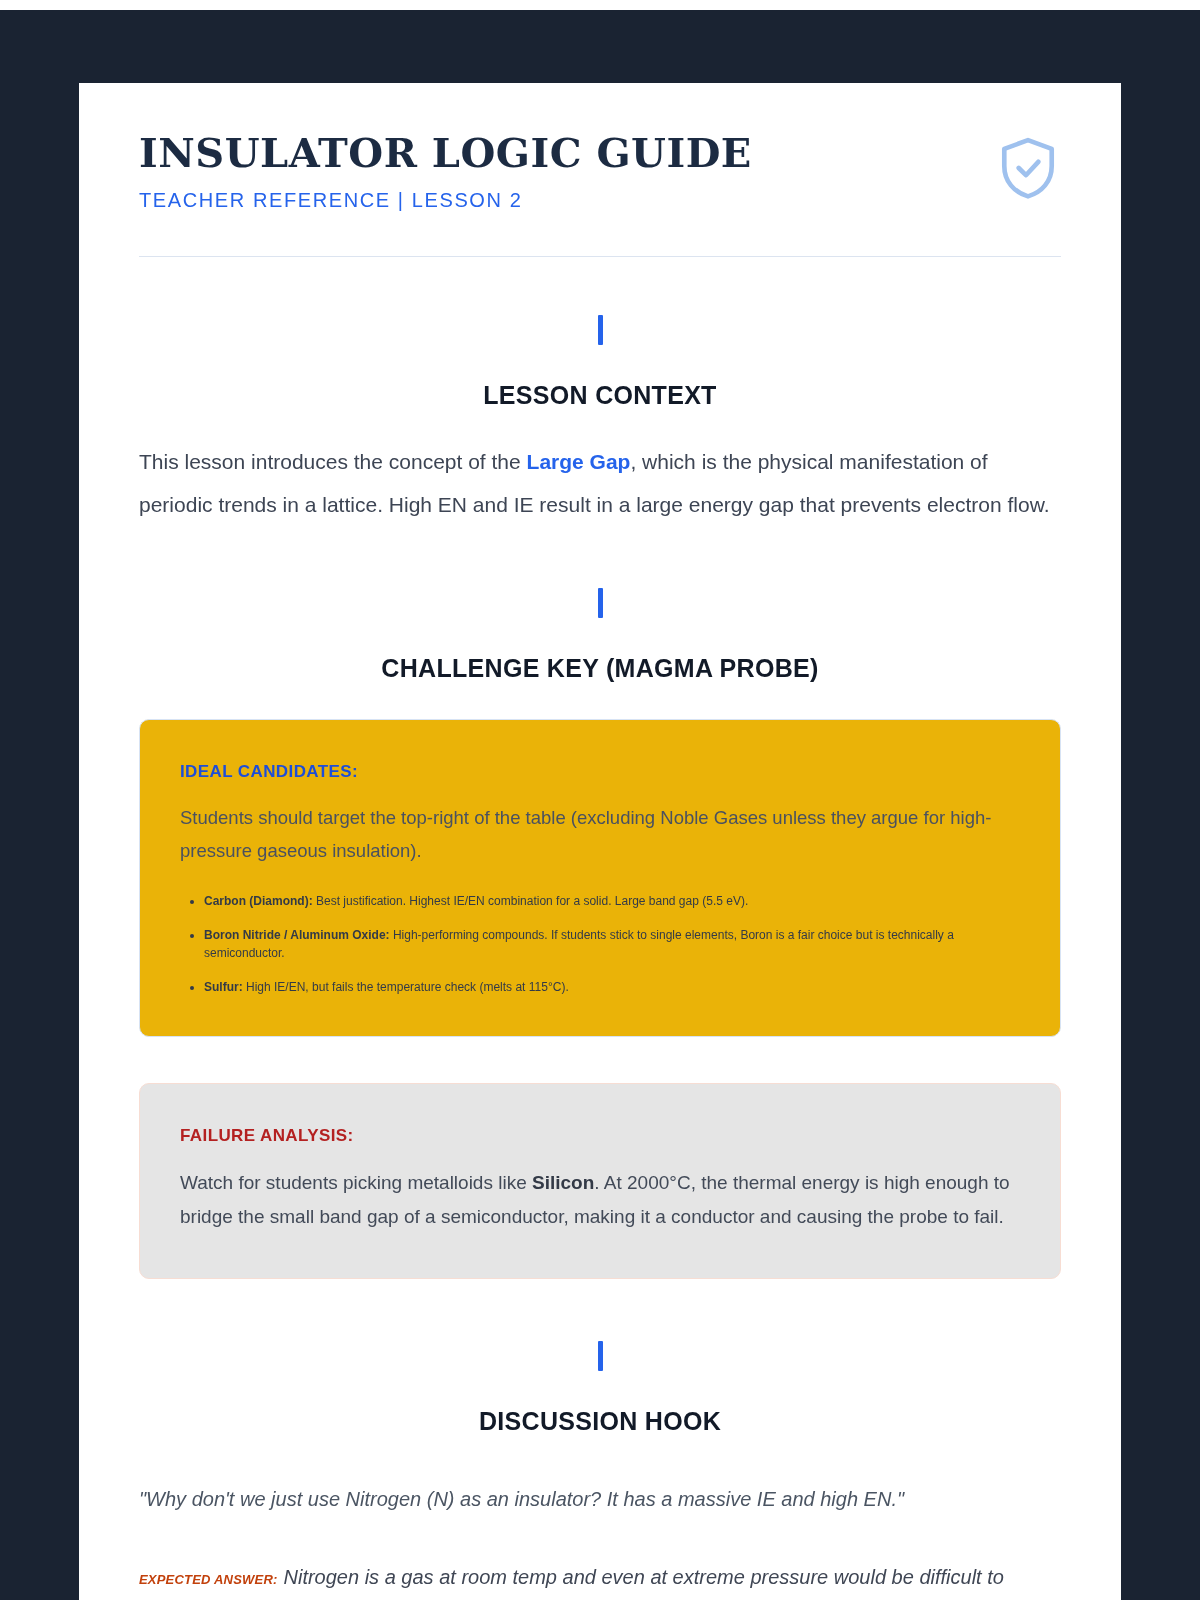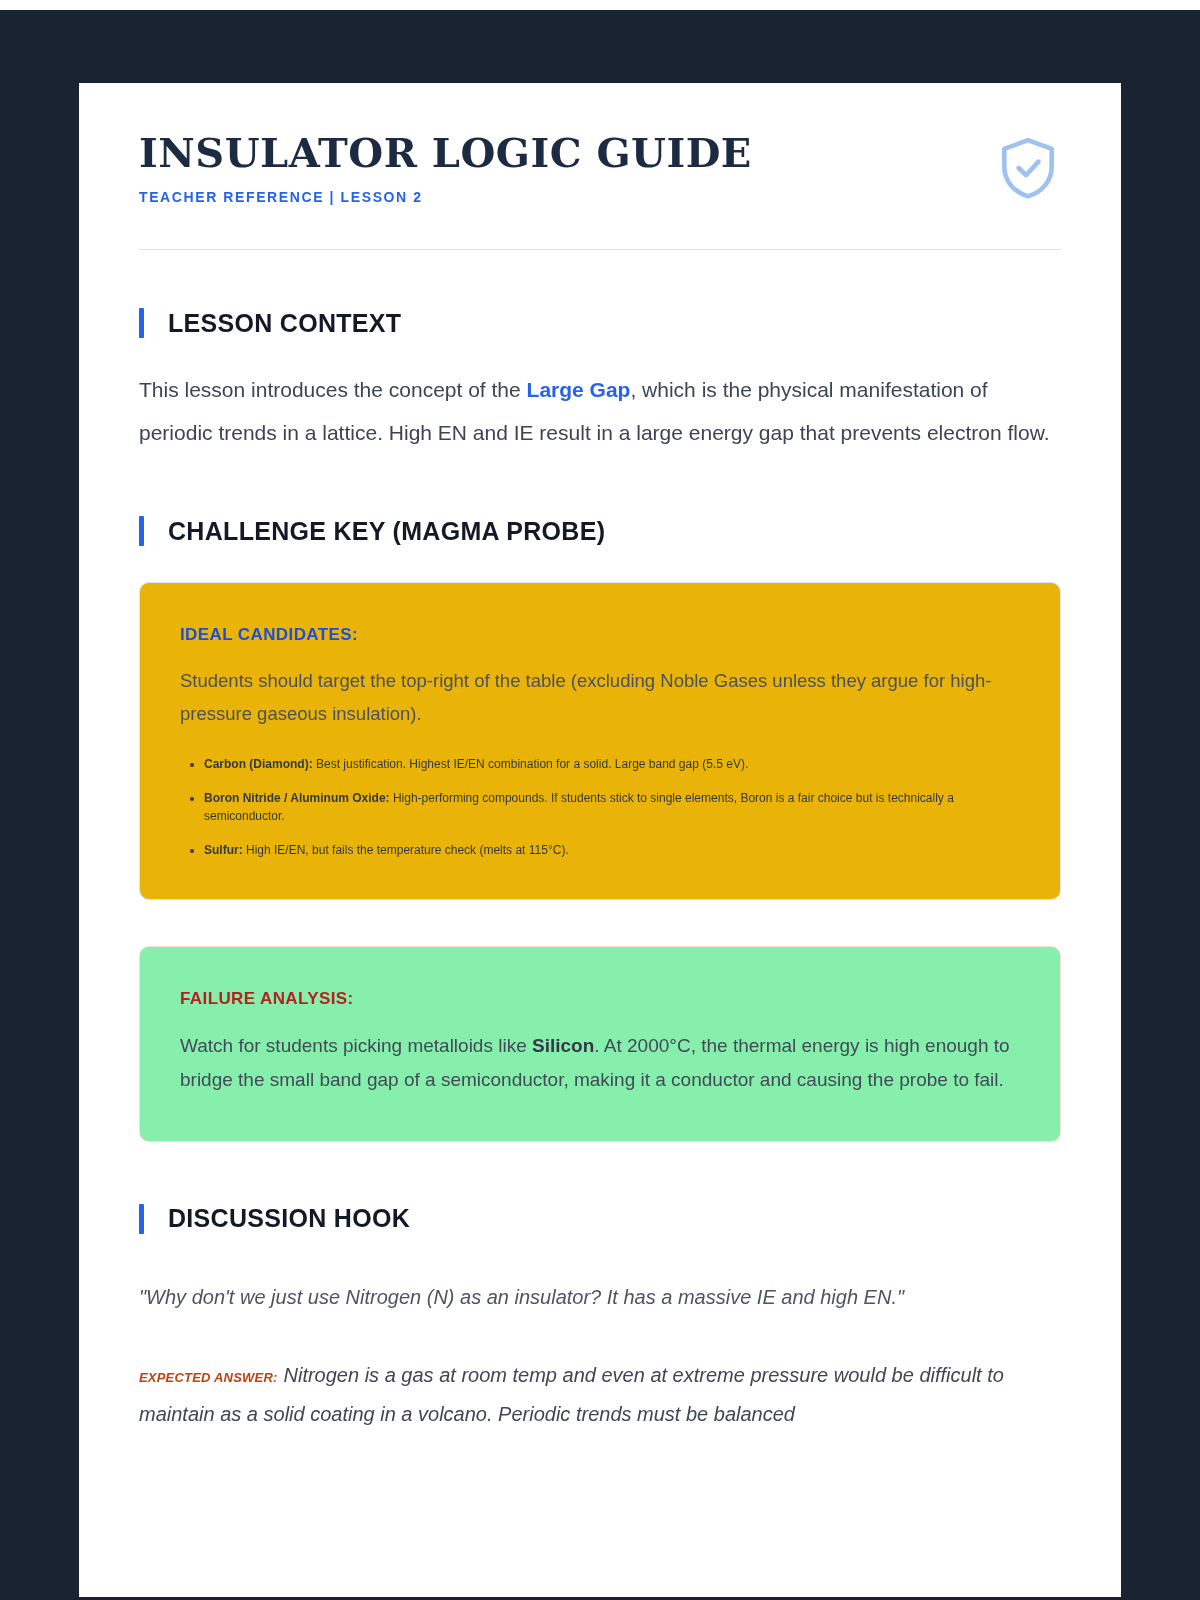--- a/index.html
+++ b/index.html
@@ -33,37 +33,38 @@
   .title {
     font-family: "DejaVu Serif", "Liberation Serif", serif;
     font-weight: 800;
     font-size: 40px;
     letter-spacing: 0.5px;
     color: #1c2b42;
     line-height: 1.1;
   }
   .subtitle {
     margin-top: 14px;
-    font-size: 14px;
-    font-weight: 700;
+    font-size: 20px;
+    font-weight: 400;
     letter-spacing: 1.6px;
     color: #2563eb;
   }
   .shield-wrap { margin-top: 4px; flex: 0 0 auto; }
   .divider {
     border: none;
     border-top: 1px solid #dce4f0;
     margin: 44px 0 0 0;
   }
   .section { margin-top: 62px; }
   .section-first { margin-top: 58px; }
   .section-heading {
     display: flex;
     align-items: center;
-    gap: 24px;
+    gap: 36px;
+    flex-direction: column;
   }
   .accent-bar {
     width: 5px;
     height: 30px;
     background: #2563eb;
     border-radius: 1px;
     flex: 0 0 auto;
   }
   .section-heading h2 {
     font-size: 25px;
@@ -83,21 +84,21 @@
   }
   .info-box {
     margin-top: 36px;
     background: #eab308;
     border: 1px solid #d7e3f4;
     border-radius: 10px;
     padding: 42px 44px 40px 40px;
   }
   .warn-box {
     margin-top: 46px;
-    background: #86efac;
+    background: #e5e5e5;
     border: 1px solid #f7ddd3;
     border-radius: 10px;
     padding: 42px 44px 44px 40px;
   }
   .box-label-blue {
     font-size: 17px;
     font-weight: 800;
     letter-spacing: 0.4px;
     color: #1d4ed8;
   }

